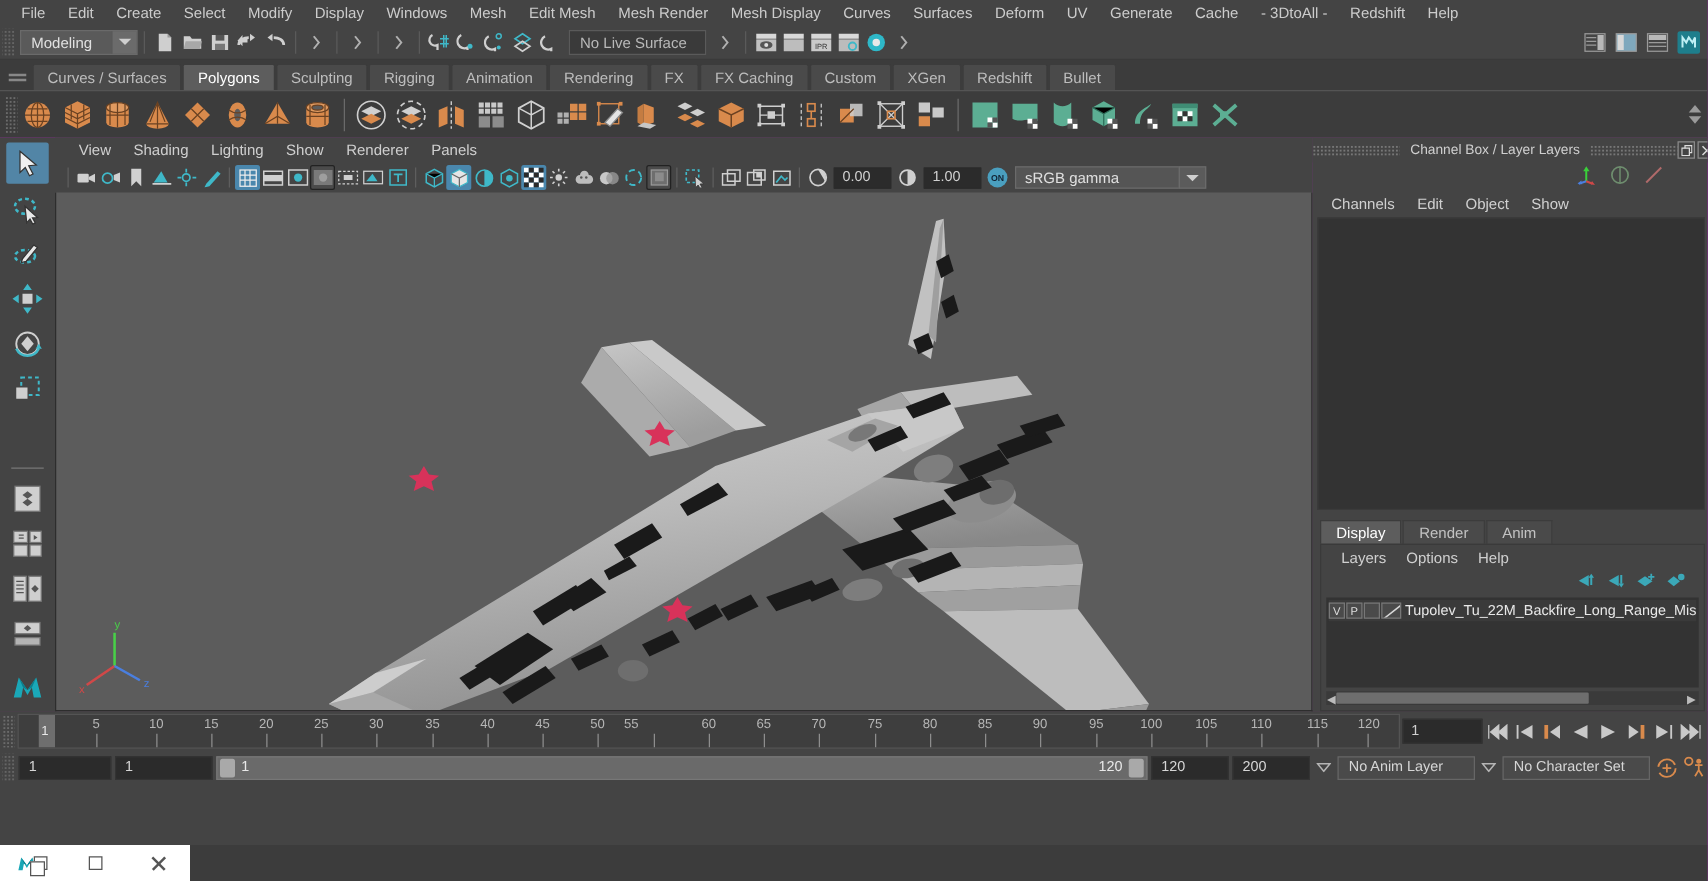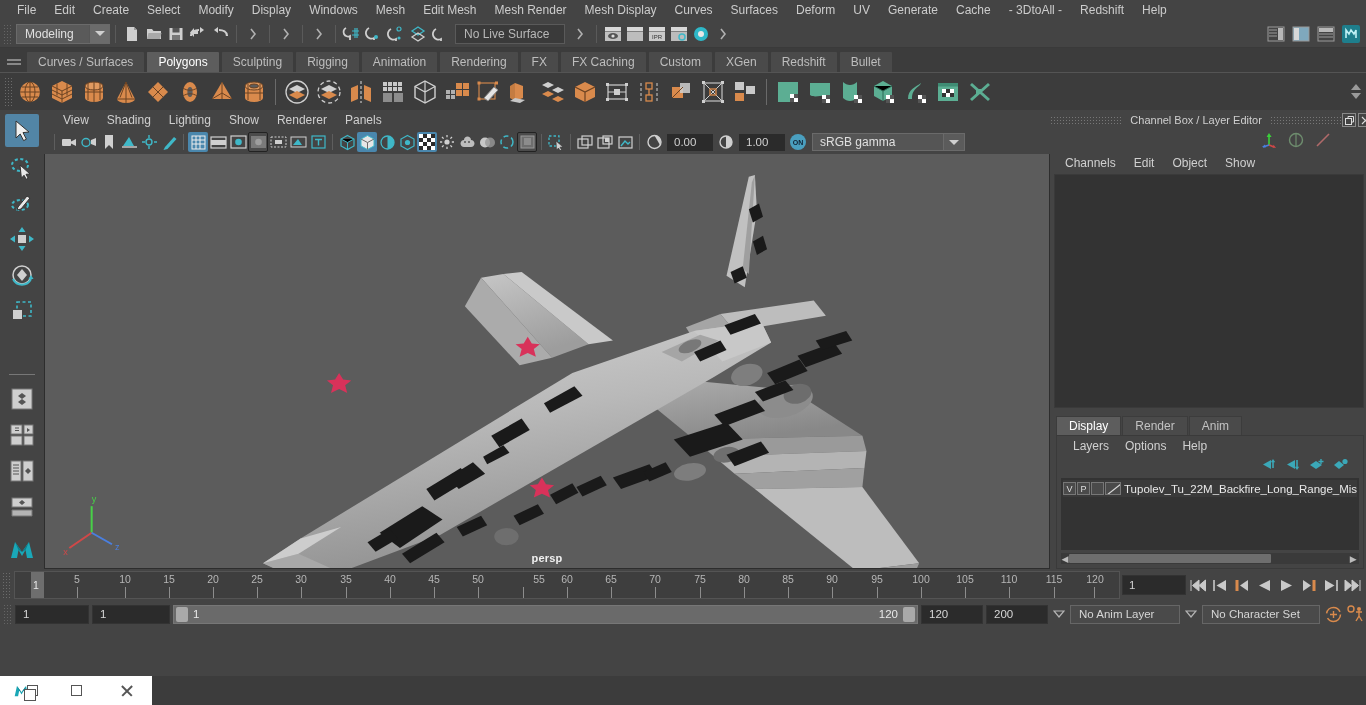--- a/index.html
+++ b/index.html
@@ -1119,29 +1119,28 @@
 
           <g>
             <path d="M46 398 L46 370" stroke="#48d048" stroke-width="2"></path>
             <path d="M46 398 L24 414" stroke="#d04848" stroke-width="2"></path>
             <path d="M46 398 L66 410" stroke="#4a7fe0" stroke-width="2"></path>
             <text x="46" y="366" font-size="9" fill="#48d048" font-family="Liberation Sans">y</text>
             <text x="18" y="421" font-size="9" fill="#d04848" font-family="Liberation Sans">x</text>
             <text x="69" y="416" font-size="9" fill="#4a7fe0" font-family="Liberation Sans">z</text>
           </g>
         </svg>
-        <div class="vplabel">persp</div>
       </div>
     </div>
 
     <div class="rightdock">
       <div class="rdmain">
         <div class="rdtitlebar">
           <div class="rdtitle-dots"></div>
-          <div class="rdtitle-txt">Channel Box / Layer Editor</div>
+          <div class="rdtitle-txt">Channel Box / Layer Layers</div>
           <div class="rdtitle-dots"></div>
           <div class="rdbtn">
             <svg width="9" height="9" viewBox="0 0 9 9">
                 <rect x="0.5" y="2.5" width="6" height="6" fill="none" stroke="#ddd"></rect>
                 <path d="M3 2.5V0.5h5.5V6H6.5" fill="none" stroke="#ddd"></path>
               </svg>
           </div>
           <div class="rdbtn">
             <svg width="9" height="9" viewBox="0 0 9 9">
                 <path d="M1 1l7 7M8 1L1 8" stroke="#ddd" stroke-width="1.2"></path>
@@ -1265,21 +1264,21 @@
       <div class="ticklbl" style="left:286px">30</div>
       <div class="tick" style="left:286px"></div>
       <div class="ticklbl" style="left:331px">35</div>
       <div class="tick" style="left:331px"></div>
       <div class="ticklbl" style="left:375px">40</div>
       <div class="tick" style="left:375px"></div>
       <div class="ticklbl" style="left:419px">45</div>
       <div class="tick" style="left:419px"></div>
       <div class="ticklbl" style="left:463px">50</div>
       <div class="tick" style="left:463px"></div>
-      <div class="ticklbl" style="left:524px">55</div>
+      <div class="ticklbl" style="left:490px">55</div>
       <div class="tick" style="left:508px"></div>
       <div class="ticklbl" style="left:552px">60</div>
       <div class="tick" style="left:552px"></div>
       <div class="ticklbl" style="left:596px">65</div>
       <div class="tick" style="left:596px"></div>
       <div class="ticklbl" style="left:640px">70</div>
       <div class="tick" style="left:640px"></div>
       <div class="ticklbl" style="left:685px">75</div>
       <div class="tick" style="left:685px"></div>
       <div class="ticklbl" style="left:729px">80</div>

